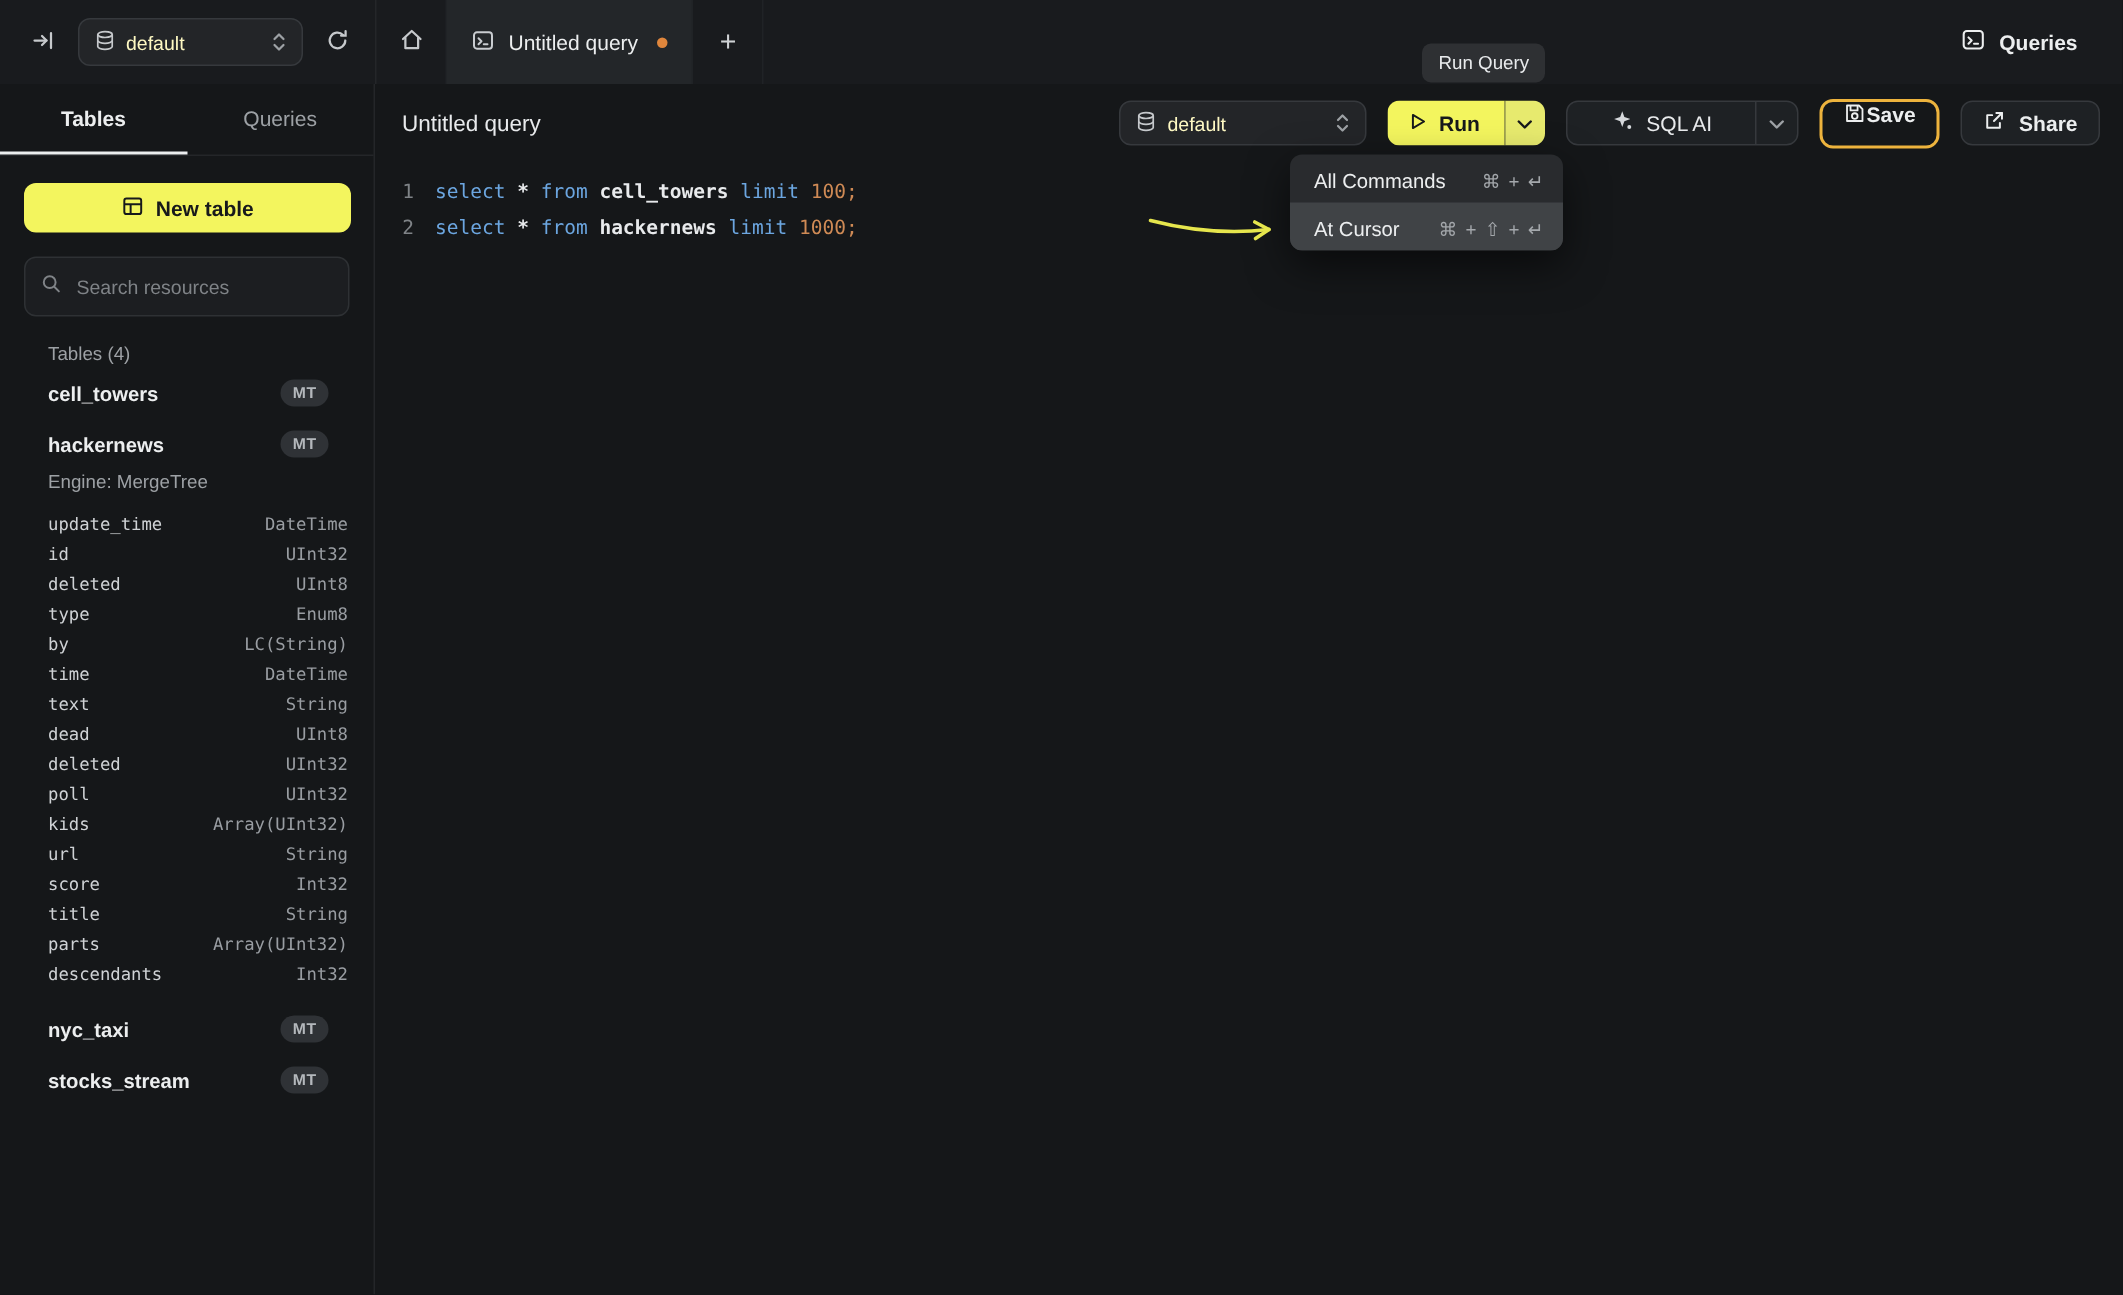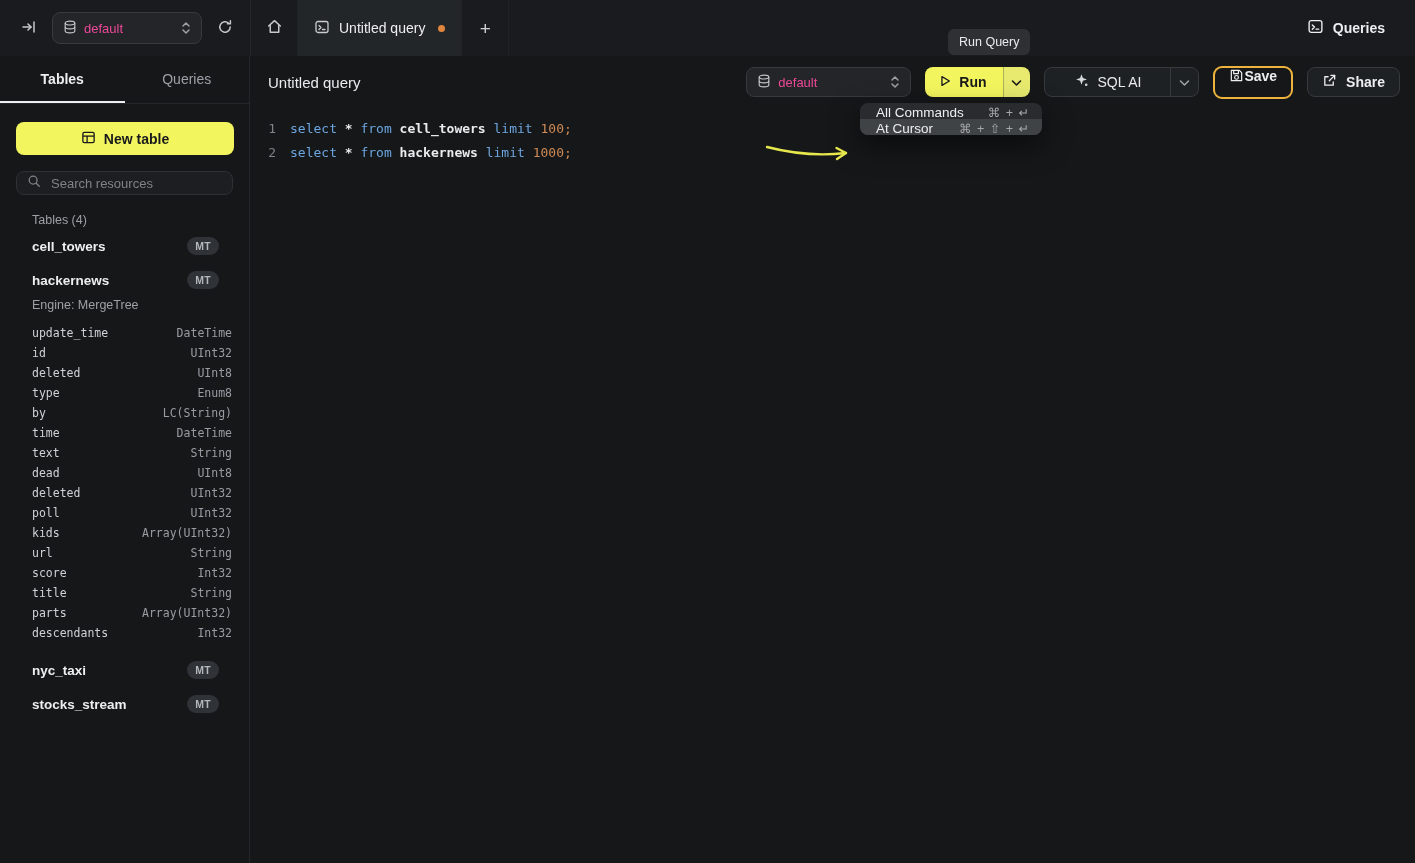--- a/index.html
+++ b/index.html
@@ -3,39 +3,39 @@
 <meta charset="utf-8">
 <style>
   * { box-sizing: border-box; }
   body { margin:0; width:1415px; height:863px; background:#141618; font-family:"Liberation Sans", sans-serif; overflow:hidden; }
   .app { position:relative; width:1415px; height:863px; }
 
   
   .topbar { position:absolute; top:0; left:0; width:100%; height:56px; background:#191b1e; display:flex; align-items:center; z-index:5; }
   .topbar-left { width:250px; flex:none; display:flex; align-items:center; gap:10px; padding:0 12px 0 16px; }
   .icon-btn { background:none; border:none; padding:0; width:26px; height:26px; display:flex; align-items:center; justify-content:center; cursor:pointer; }
-  .db-chip { display:flex; align-items:center; gap:7px; height:32px; padding:0 10px; background:#232528; border:1px solid #36393d; border-radius:8px; color:#ec4899; font-size:13px; cursor:pointer; }
+  .db-chip { display:flex; align-items:center; gap:7px; height:32px; padding:0 10px; background:#232528; border:1px solid #36393d; border-radius:8px; color:#fef9c3; font-size:13px; cursor:pointer; }
   .topbar-left .db-chip { flex:1; }
   .db-chip .chev { margin-left:auto; display:flex; }
   .tabs { display:flex; height:56px; border-left:1px solid #242629; }
   .tab { display:flex; align-items:center; gap:9px; padding:0 16px; color:#cfd2d5; font-size:14px; border-right:1px solid #202326; cursor:pointer; }
   .tab.square { width:47px; justify-content:center; padding:0; }
   .tab.active { background:#232629; color:#eceeef; }
   .dirty-dot { width:7px; height:7px; border-radius:50%; margin-left:4px; }
   .plus-glyph { font-size:19px; color:#cfd2d5; line-height:1; }
   .topbar-right { margin-left:auto; padding-right:24px; }
   .queries-btn { display:flex; gap:9px; align-items:center; color:#eceeef; font-size:14px; font-weight:600; background:none; border:none; cursor:pointer; }
 
   
   .sidebar { position:absolute; top:56px; left:0; width:250px; bottom:0; background:#151719; border-right:1px solid #242629; }
   .sidebar-tabs { display:flex; height:48px; border-bottom:1px solid #242629; }
   .stab { flex:1; display:flex; align-items:center; justify-content:center; font-size:14px; color:#9da1a5; border-bottom:2px solid transparent; cursor:pointer; }
   .stab.active { color:#eceeef; font-weight:600; border-bottom-color:#eceeef; }
   .new-table-btn { margin:18px 16px 0; width:218px; height:33px; border:none; border-radius:8px; display:flex; align-items:center; justify-content:center; gap:8px; font-size:14px; font-weight:600; color:#17191b; cursor:pointer; }
-  .search-box { margin:16px 16px 0; height:24px; background:#1c1e21; border:1px solid #2e3134; border-radius:8px; display:flex; align-items:center; gap:8px; padding:0 10px; }
+  .search-box { margin:16px 16px 0; height:40px; background:#1c1e21; border:1px solid #2e3134; border-radius:8px; display:flex; align-items:center; gap:8px; padding:0 10px; }
   .search-box input { background:transparent; border:none; outline:none; color:#dfe1e3; font-size:13px; width:100%; }
   .search-box input::placeholder { color:#7f8387; }
   .section-title { margin:18px 16px 0 32px; font-size:12.5px; color:#9da1a5; }
   .table-row { display:flex; align-items:center; justify-content:space-between; height:30px; margin-top:4px; padding:0 30px 0 32px; cursor:pointer; }
   .table-row.mt-lg { margin-top:12px; }
   .table-name { font-size:13.5px; color:#eceeef; font-weight:600; }
   .badge { background:#2f3236; color:#b4b8bc; font-size:10.5px; font-weight:700; padding:3px 8px; border-radius:10px; letter-spacing:.3px; }
   .engine-line { padding-left:32px; height:20px; display:flex; align-items:center; font-size:12.5px; color:#9da1a5; }
   .column-list { margin-top:8px; }
   .col-row { display:flex; justify-content:space-between; align-items:center; height:20px; padding:0 17px 0 32px; font-family:"DejaVu Sans Mono", monospace; font-size:11.5px; cursor:pointer; }
@@ -64,21 +64,21 @@
   .tok-kw { color:#6ca6e0; }
   .tok-id { color:#e8eaec; font-weight:bold; }
   .tok-star { color:#e8eaec; font-weight:bold; }
   .tok-num { color:#cf8a55; }
   .tok-punct { color:#cf8a55; }
   .tok-pl { color:#e8eaec; }
 
   
   .tooltip { position:absolute; left:948px; top:29px; background:#2e3033; color:#e9ebed; font-size:12.5px; padding:6px 11px; border-radius:6px; z-index:30; }
   .run-menu { position:absolute; left:860px; top:103px; width:182px; background:#292b2e; border-radius:8px; overflow:hidden; box-shadow:0 10px 28px rgba(0,0,0,.55); z-index:25; }
-  .menu-row { height:16px; display:flex; align-items:center; justify-content:space-between; padding:3px 12px 0 16px; font-size:13.5px; color:#eceeef; cursor:pointer; }
+  .menu-row { height:32px; display:flex; align-items:center; justify-content:space-between; padding:3px 12px 0 16px; font-size:13.5px; color:#eceeef; cursor:pointer; }
   .menu-row.highlight { background:#404346; }
   .shortcut { color:#a4a8ac; font-size:12.5px; letter-spacing:1px; white-space:nowrap; }
   .arrow-annotation { position:absolute; left:762px; top:136px; z-index:40; pointer-events:none; }
 </style>
 </head>
 <body>
 
 <div class="app">
 
   <header class="topbar">

